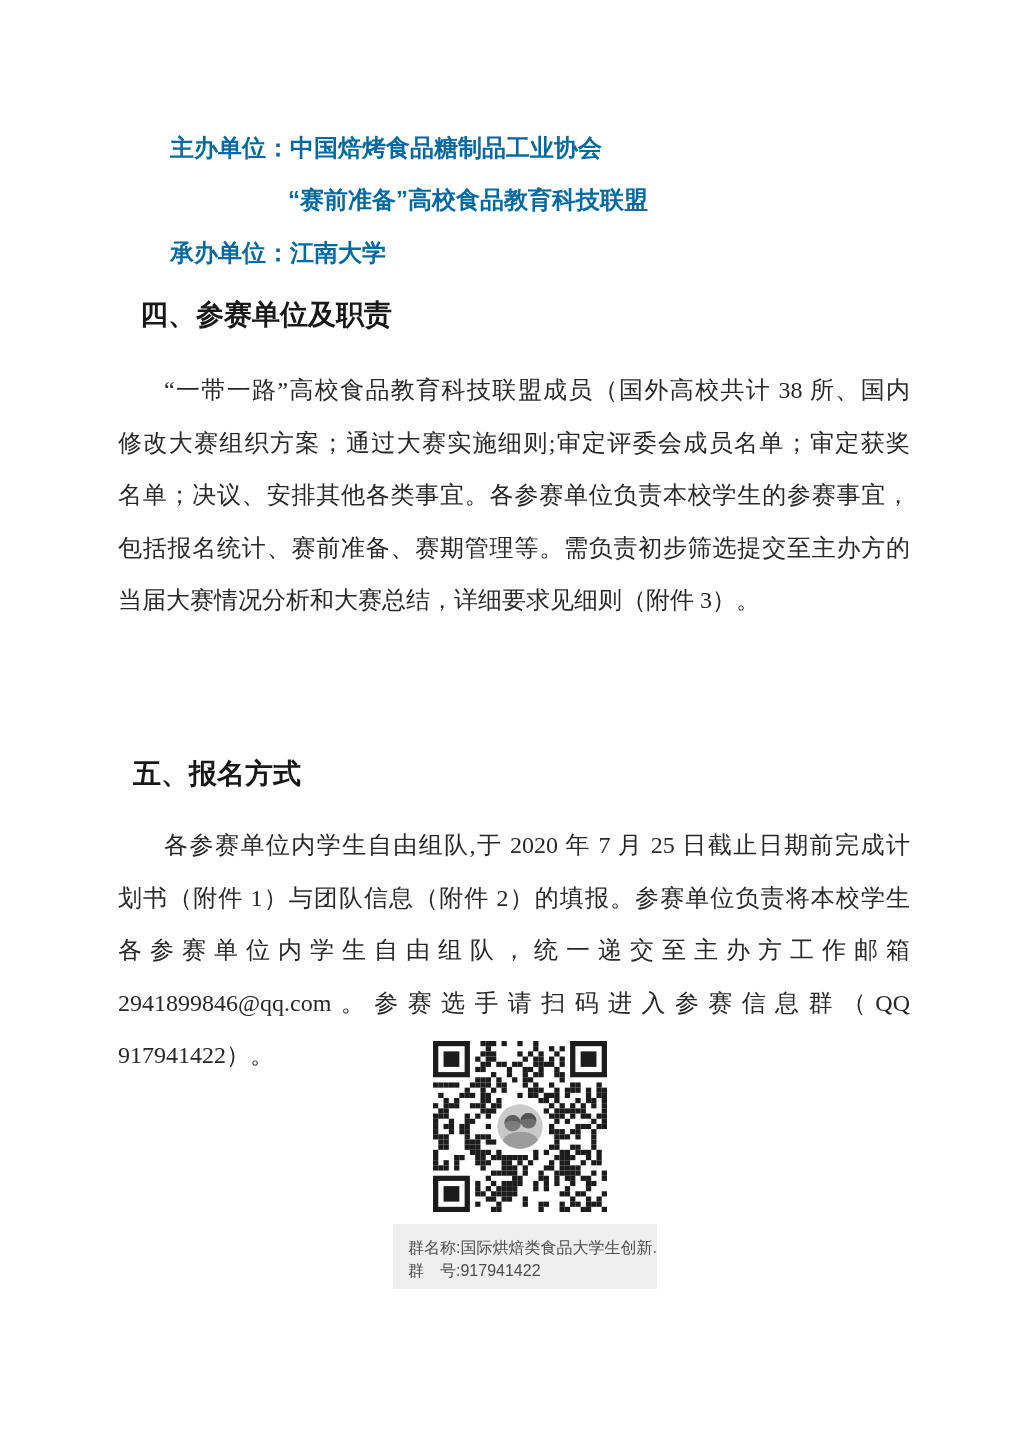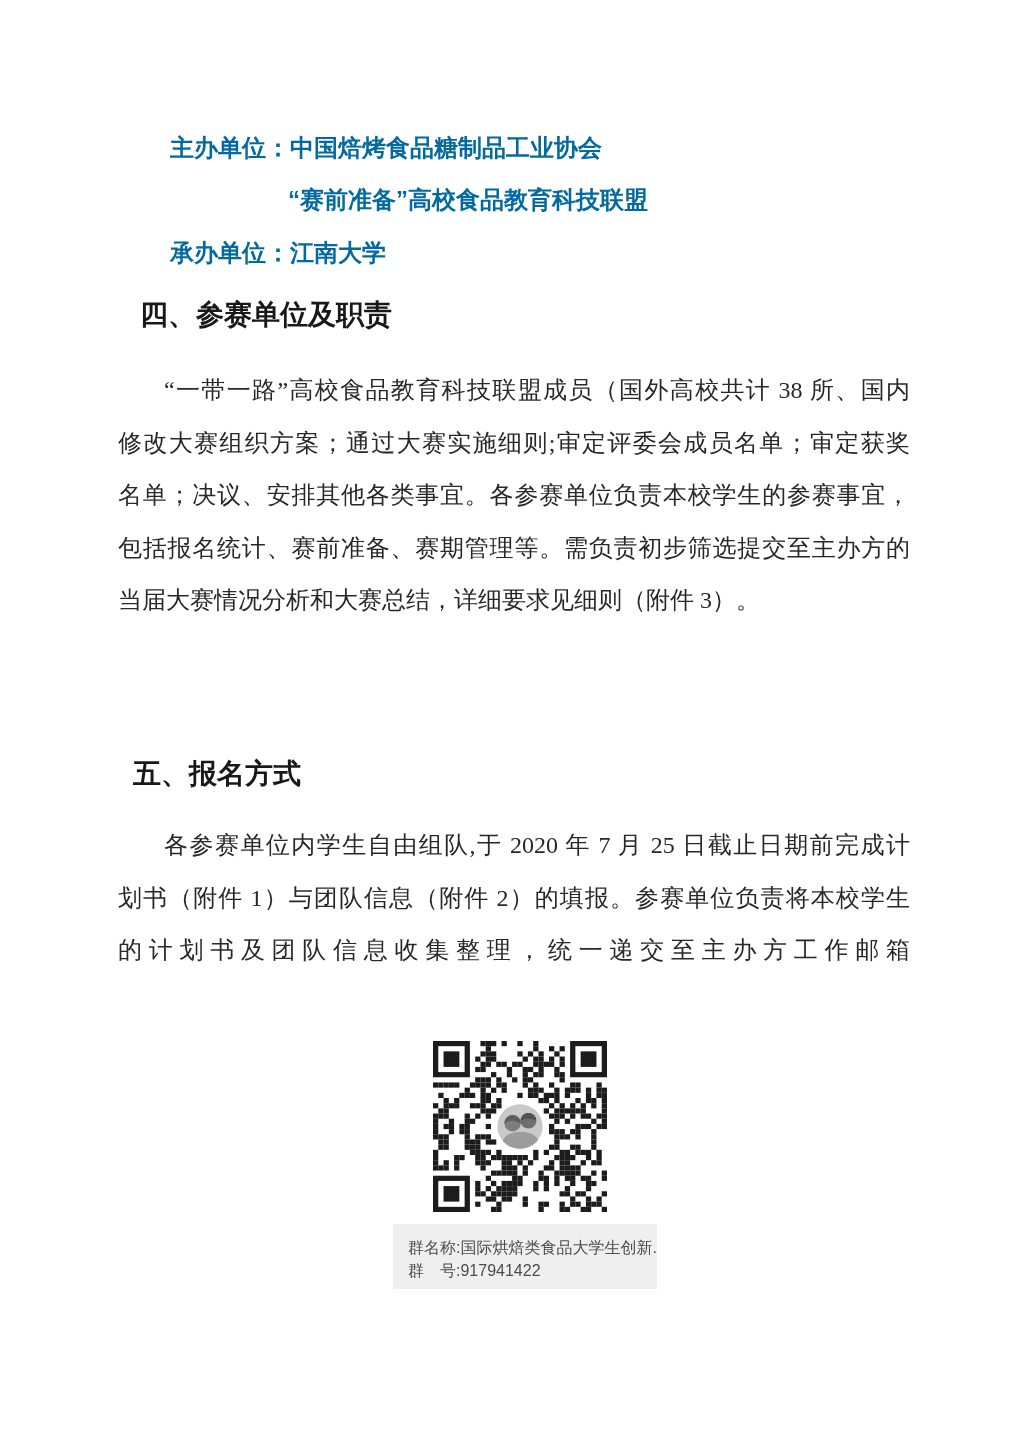--- a/index.html
+++ b/index.html
@@ -73,21 +73,22 @@
   <div class="tline">修改大赛组织方案；通过大赛实施细则;审定评委会成员名单；审定获奖</div>
   <div class="tline">名单；决议、安排其他各类事宜。各参赛单位负责本校学生的参赛事宜，</div>
   <div class="tline">包括报名统计、赛前准备、赛期管理等。需负责初步筛选提交至主办方的</div>
   <div class="tline last">当届大赛情况分析和大赛总结，详细要求见细则（附件 3）。</div>
 </div>
 
 <div class="abs heading" id="heading-five">五、报名方式</div>
 <div class="abs para" id="para-five">
   <div class="tline indent">各参赛单位内学生自由组队,于 2020 年 7 月 25 日截止日期前完成计</div>
   <div class="tline">划书（附件 1）与团队信息（附件 2）的填报。参赛单位负责将本校学生</div>
-  <div class="tline">的计划书及团队信息收集整理，统一递交至主办方工作邮箱</div>
+  <div class="tline">各参赛单位内学生自由组队，统一递交至主办方工作邮箱</div>
+  <div class="tline last">2941899846@qq.com。参赛选手请扫码进入参赛信息群（QQ 917941422）。</div>
 </div>
 
 <div class="abs" id="qr-wrap">
   <svg width="174" height="171" viewBox="0 0 33 33" preserveAspectRatio="none" xmlns="http://www.w3.org/2000/svg">
       <rect x="9" y="0" width="1" height="1" fill="#1c1c1c"></rect>
       <rect x="10" y="0" width="1" height="1" fill="#1c1c1c"></rect>
       <rect x="11" y="0" width="1" height="1" fill="#1c1c1c"></rect>
       <rect x="13" y="0" width="1" height="1" fill="#1c1c1c"></rect>
       <rect x="16" y="0" width="1" height="1" fill="#1c1c1c"></rect>
       <rect x="19" y="0" width="1" height="1" fill="#1c1c1c"></rect>

